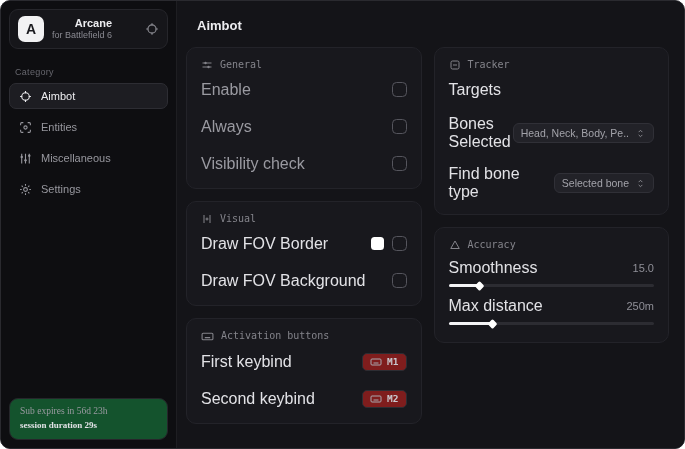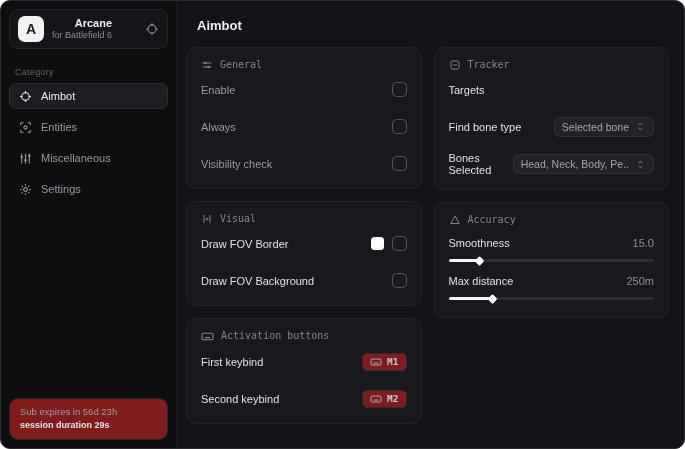--- a/index.html
+++ b/index.html
@@ -34,22 +34,22 @@
   .nav-item {
     height:26px; display:flex; align-items:center; gap:9px; padding:0 9px;
     border-radius:7px; border:1px solid transparent; color:#97979e; font-size:11px; cursor:pointer;
   }
   .nav-item.active { background:#1d1d22; border-color:#2d2d33; color:#ececef; }
   .nav-item .nicon { display:flex; color:inherit; }
 
   .side-spacer { flex:1; }
 
   .sub-card {
-    margin:8px; padding:6px 10px 7px; background:#7f1d1d; border:1px solid #26262b;
-    border-radius:9px; font-family:Liberation Sans, sans-serif; line-height:1.45;
+    margin:8px; padding:6px 10px 7px; background:#14532d; border:1px solid #26262b;
+    border-radius:9px; font-family:Liberation Serif, serif; line-height:1.45;
   }
   .sub-line1 { font-size:9.5px; color:#9a9aa1; }
   .sub-line2 { font-size:9px; color:#e2e2e6; font-weight:bold; }
 
   
   .main { flex:1; background:#141418; display:flex; flex-direction:column; overflow:hidden; }
   .main-title { padding:17px 20px 10px; font-size:13px; font-weight:bold; color:#ededf0; }
   .content { display:grid; grid-template-columns:1fr 1fr; gap:12px; padding:4px 15px 16px 9px; align-items:start; }
   .col { display:flex; flex-direction:column; gap:12px; }
 
@@ -58,21 +58,21 @@
     padding:11px 14px 13px;
   }
   .card-head {
     display:flex; align-items:flex-start; gap:7px; color:#84848b;
     font-family:"DejaVu Sans Mono", monospace; font-size:10px; margin-bottom:7px;
   }
   .card-head .cicon { display:flex; color:#84848b; }
 
   .row { display:flex; align-items:center; justify-content:space-between; min-height:23px; }
   .row + .row { margin-top:14px; }
-  .row-label { font-size:11px; color:#e2e2e6; }
+  .row-label { font-size:16px; color:#e2e2e6; }
   .row-label.dim { color:#9a9aa1; }
   .row-right { display:flex; align-items:center; gap:8px; }
 
   .checkbox {
     width:15px; height:15px; border:1.5px solid #55555d; border-radius:4.5px;
     background:transparent; cursor:pointer; flex:0 0 15px;
   }
   .swatch { width:13px; height:13px; border-radius:3.5px; cursor:pointer; }
 
   .keybtn {
@@ -288,43 +288,43 @@
                 <rect x="4" y="4" width="16" height="16" rx="3"></rect>
                   <line x1="8" y1="12" x2="16" y2="12"></line>
               </svg>
             </span>
             <span>Tracker</span>
           </div>
           <div class="row">
             <span class="row-label">Targets</span>
           </div>
           <div class="row">
+            <span class="row-label">Bones Selected</span>
+            <button class="dropdown">
+              <span>Head, Neck, Body, Pe..</span>
+              <span class="dicon">
+                <svg width="11" height="11" viewBox="0 0 24 24" fill="none" stroke="currentColor" stroke-width="2">
+                  <path d="M8 9l4-4 4 4"></path>
+                    <path d="M8 15l4 4 4-4"></path>
+                </svg>
+              </span>
+            </button>
+          </div>
+          <div class="row">
             <span class="row-label">Find bone type</span>
             <button class="dropdown">
               <span>Selected bone</span>
               <span class="dicon">
                 <svg width="11" height="11" viewBox="0 0 24 24" fill="none" stroke="currentColor" stroke-width="2">
                   <path d="M8 9l4-4 4 4"></path>
                     <path d="M8 15l4 4 4-4"></path>
                 </svg>
               </span>
             </button>
           </div>
-          <div class="row">
-            <span class="row-label">Bones Selected</span>
-            <button class="dropdown">
-              <span>Head, Neck, Body, Pe..</span>
-              <span class="dicon">
-                <svg width="11" height="11" viewBox="0 0 24 24" fill="none" stroke="currentColor" stroke-width="2">
-                  <path d="M8 9l4-4 4 4"></path>
-                    <path d="M8 15l4 4 4-4"></path>
-                </svg>
-              </span>
-            </button>
-          </div>
         </div>
 
         <div class="card">
           <div class="card-head">
             <span class="cicon">
               <svg width="12" height="12" viewBox="0 0 24 24" fill="none" stroke="currentColor" stroke-width="2">
                 <path d="M12 4 L20.5 19 L3.5 19 Z"></path>
               </svg>
             </span>
             <span>Accuracy</span>

